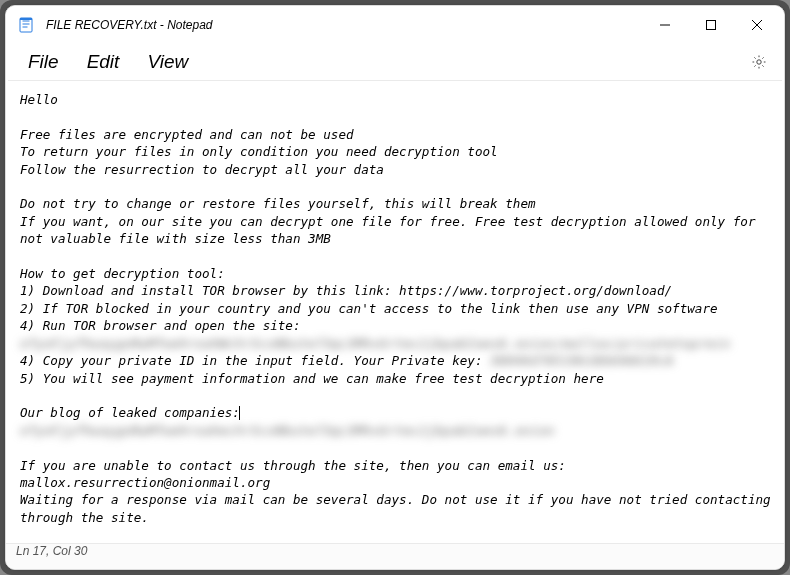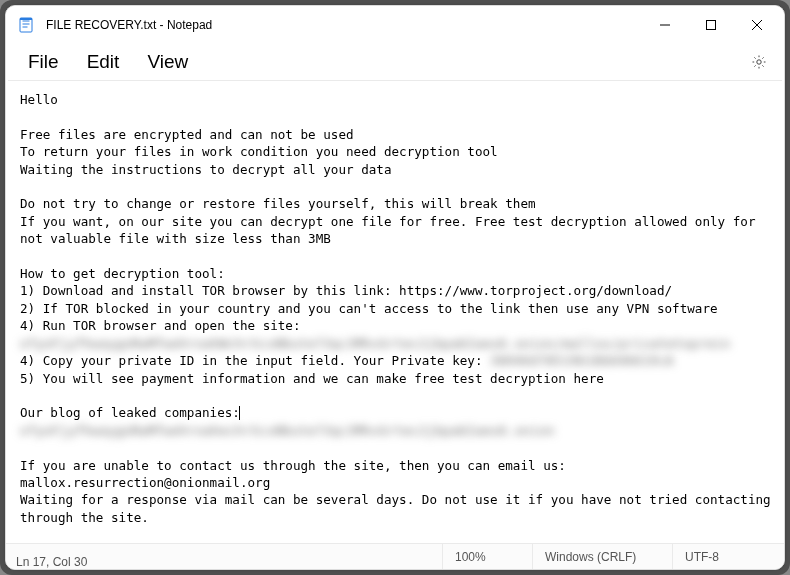--- a/index.html
+++ b/index.html
@@ -1,32 +1,32 @@
 <!DOCTYPE html>
 <html><head>
 <meta charset="utf-8">
 <style>
 * { box-sizing: border-box; margin: 0; padding: 0; }
 html, body { width: 790px; height: 575px; overflow: hidden; font-family: "Segoe UI", sans-serif; background: #888; }
 .outer { width: 790px; height: 575px; background: #4f4f4f; padding: 5px; border-radius: 12px; }
-.window { width: 780px; height: 565px; background: #fff; border: 1px solid #dcdcdc; border-radius: 10px; overflow: hidden; display: flex; flex-direction: column; box-shadow: 0 0 3px rgba(0,0,0,.2); }
+.window { width: 780px; height: 565px; background: #fff; border: 1px solid #dcdcdc; border-radius: 10px; overflow: hidden; display: flex; flex-direction: column; box-shadow: 0 0 3px rgba(0,0,0,.2); font-style: italic; }
 .titlebar { height: 38px; display: flex; align-items: center; padding: 0 4px 0 12px; background: #fff; }
 .app-icon { width: 16px; height: 16px; margin-right: 12px; }
 .title-text { font-size: 12px; color: #000; flex: 0 0 auto; }
 .title-spacer { flex: 1; }
 .winbtn { width: 46px; height: 32px; display: flex; align-items: center; justify-content: center; color: #000; }
 .menubar { height: 36px; display: flex; align-items: center; padding: 0 8px; }
 .menu-item { padding: 6px 14px; font-size: 19px; color: #000; border-radius: 4px; }
 .menu-spacer { flex: 1; }
 .gear { width: 34px; height: 30px; display: flex; align-items: center; justify-content: center; }
 .separator { height: 1px; background: #eaeaea; margin: 0 2px; }
 .content { flex: 1; padding: 10px 8px 4px 14px; font-family: Consolas, monospace; font-size: 12.6px; line-height: 17.4px; color: #000; white-space: pre-wrap; overflow: hidden; position: relative; }
 .caret { display: inline-block; width: 0; height: 14px; border-left: 1px solid #000; vertical-align: text-bottom; margin-left: -1px; }
 .blurline { display: inline-block; filter: blur(4px); color: #6a6a6a; letter-spacing: 0.4px; user-select: none; }
-.statusbar { height: 26px; border-top: 1px solid #eaeaea; display: flex; align-items: flex-end; font-size: 12px; color: #555; background: #fbfbfb; }
+.statusbar { height: 26px; border-top: 1px solid #eaeaea; display: flex; align-items: flex-start; font-size: 12px; color: #555; background: #fbfbfb; }
 .status-cell { padding: 0 12px; border-left: 1px solid #eaeaea; height: 100%; display: flex; align-items: center; margin-top: 40px; }
 .status-left { flex: 1; padding-left: 10px; }
 .status-cell:first-of-type { border-left: none; }
 </style>
 </head>
 <body>
 
 <div class="outer">
 <div class="window">
 
@@ -70,22 +70,22 @@
         <circle cx="8" cy="8" r="2.2"></circle>
         <path d="M8 1.5v1.7M8 12.8v1.7M14.5 8h-1.7M3.2 8H1.5M12.6 3.4l-1.2 1.2M4.6 11.4l-1.2 1.2M12.6 12.6l-1.2-1.2M4.6 4.6L3.4 3.4"></path>
       </svg>
     </div>
   </div>
   <div class="separator"></div>
 
   <div class="content"><span>Hello</span>
 <span></span>
 <span>Free files are encrypted and can not be used</span>
-<span>To return your files in work condition you need decryption tool</span>
-<span>Waiting the instructions to decrypt all your data</span>
+<span>To return your files in only condition you need decryption tool</span>
+<span>Follow the resurrection to decrypt all your data</span>
 <span></span>
 <span>Do not try to change or restore files yourself, this will break them</span>
 <span>If you want, on our site you can decrypt one file for free. Free test decryption allowed only for not valuable file with size less than 3MB</span>
 <span></span>
 <span>How to get decryption tool:</span>
 <span>1) Download and install TOR browser by this link: https://www.torproject.org/download/</span>
 <span>2) If TOR blocked in your country and you can't access to the link then use any VPN software</span>
 <span>4) Run TOR browser and open the site:</span>
 <span class="blurline">ofyoFjyfhwaygoRwMfwehroahWchrScxNbute73qc3MhvGrtec2jbpabIaes6.onion/mallox/privatetoprein</span>
 <span>4) Copy your private ID in the input field. Your Private key: </span><span class="blurline">38046d78519b18b646619cA</span>

